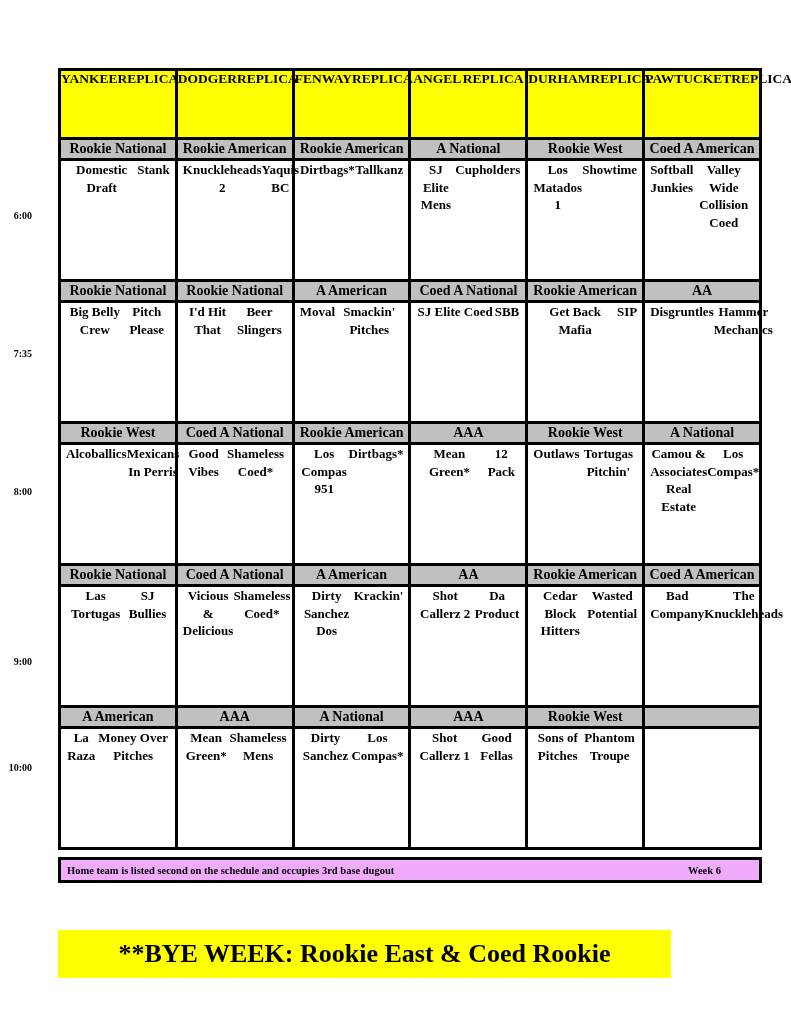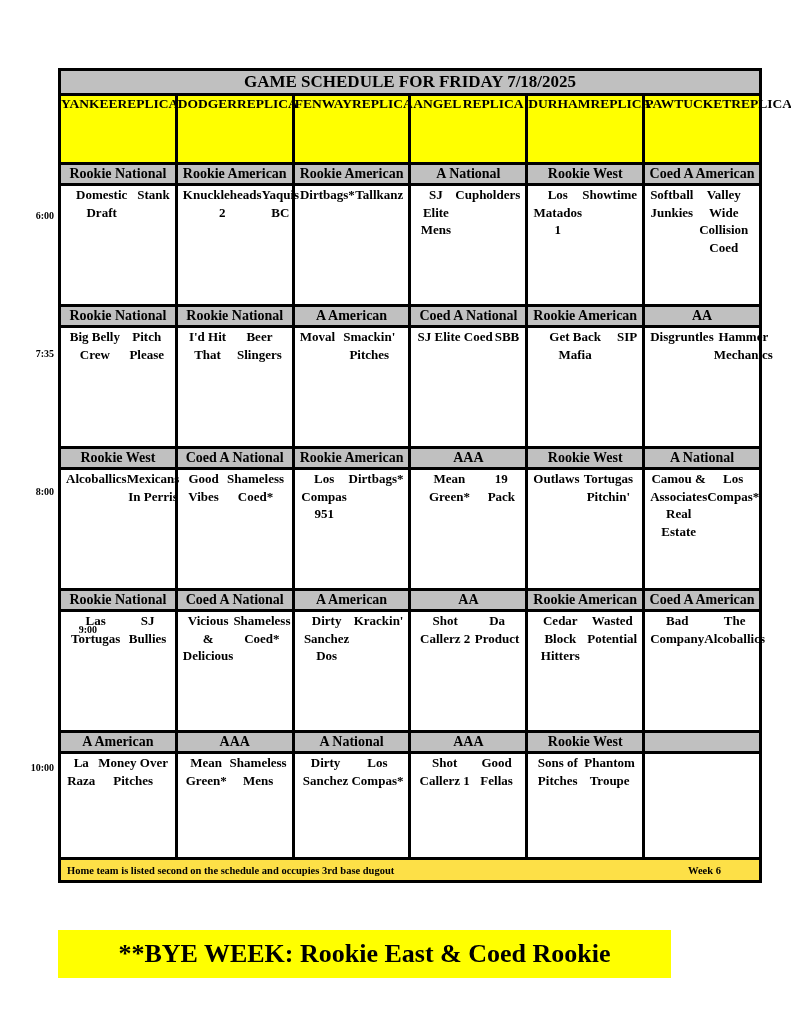--- a/index.html
+++ b/index.html
@@ -56,31 +56,31 @@
   .game-inner {
     display: flex;
     flex-direction: row;
     justify-content: space-around;
     height: 118px;
     text-align: center;
     font-size: 13px;
     line-height: 1.35;
   }
   .footer-cell {
-    background: #fde047;
+    background: #f0abfc;
     height: 16px;
     font-size: 10.5px;
     padding: 2px 6px;
   }
   .footer-inner { display: flex; justify-content: space-between; align-items: center; }
   .footer-week { margin-right: 32px; }
   .time-label {
     position: absolute;
     left: 0;
-    width: 54px;
+    width: 32px;
     text-align: right;
     font-size: 10px;
     line-height: 12px;
   }
   .bye-banner {
     position: absolute;
     left: 58px;
     top: 886px;
     width: 613px;
     height: 48px;
@@ -94,29 +94,26 @@
 </style>
 </head>
 <body>
 
 <div class="page">
 
   <div id="time-col">
       <div class="time-label" style="top: 210px;">6:00</div>
       <div class="time-label" style="top: 348px;">7:35</div>
       <div class="time-label" style="top: 486px;">8:00</div>
-      <div class="time-label" style="top: 624px; padding-left: 43px;">9:00</div>
+      <div class="time-label" style="top: 656px;">9:00</div>
       <div class="time-label" style="top: 762px;">10:00</div>
     </div>
 
   <table class="schedule">
     <tbody id="schedule-body">
-      <tr>
-        <td class="title-cell" colspan="6">GAME SCHEDULE FOR FRIDAY 7/18/2025</td>
-      </tr>
       <tr id="header-row">
           <td class="header-cell">
             <div class="header-inner">
               <div>YANKEE</div>
               <div>REPLICA</div>
             </div>
           </td>
           <td class="header-cell">
             <div class="header-inner">
               <div>DODGER</div>
@@ -264,21 +261,21 @@
           </td>
           <td class="game-cell">
             <div class="game-inner">
               <div>Los Compas 951</div>
               <div>Dirtbags*</div>
             </div>
           </td>
           <td class="game-cell">
             <div class="game-inner">
               <div>Mean Green*</div>
-              <div>19 Pack</div>
+              <div>12 Pack</div>
             </div>
           </td>
           <td class="game-cell">
             <div class="game-inner">
               <div>Outlaws</div>
               <div>Tortugas Pitchin'</div>
             </div>
           </td>
           <td class="game-cell">
             <div class="game-inner">
@@ -322,21 +319,21 @@
           </td>
           <td class="game-cell">
             <div class="game-inner">
               <div>Cedar Block Hitters</div>
               <div>Wasted Potential</div>
             </div>
           </td>
           <td class="game-cell">
             <div class="game-inner">
               <div>Bad Company</div>
-              <div>The Alcoballics</div>
+              <div>The Knuckleheads</div>
             </div>
           </td>
         </tr>
         <tr>
           <td class="division-cell">A American</td>
           <td class="division-cell">AAA</td>
           <td class="division-cell">A National</td>
           <td class="division-cell">AAA</td>
           <td class="division-cell">Rookie West</td>
           <td class="division-cell"></td>

